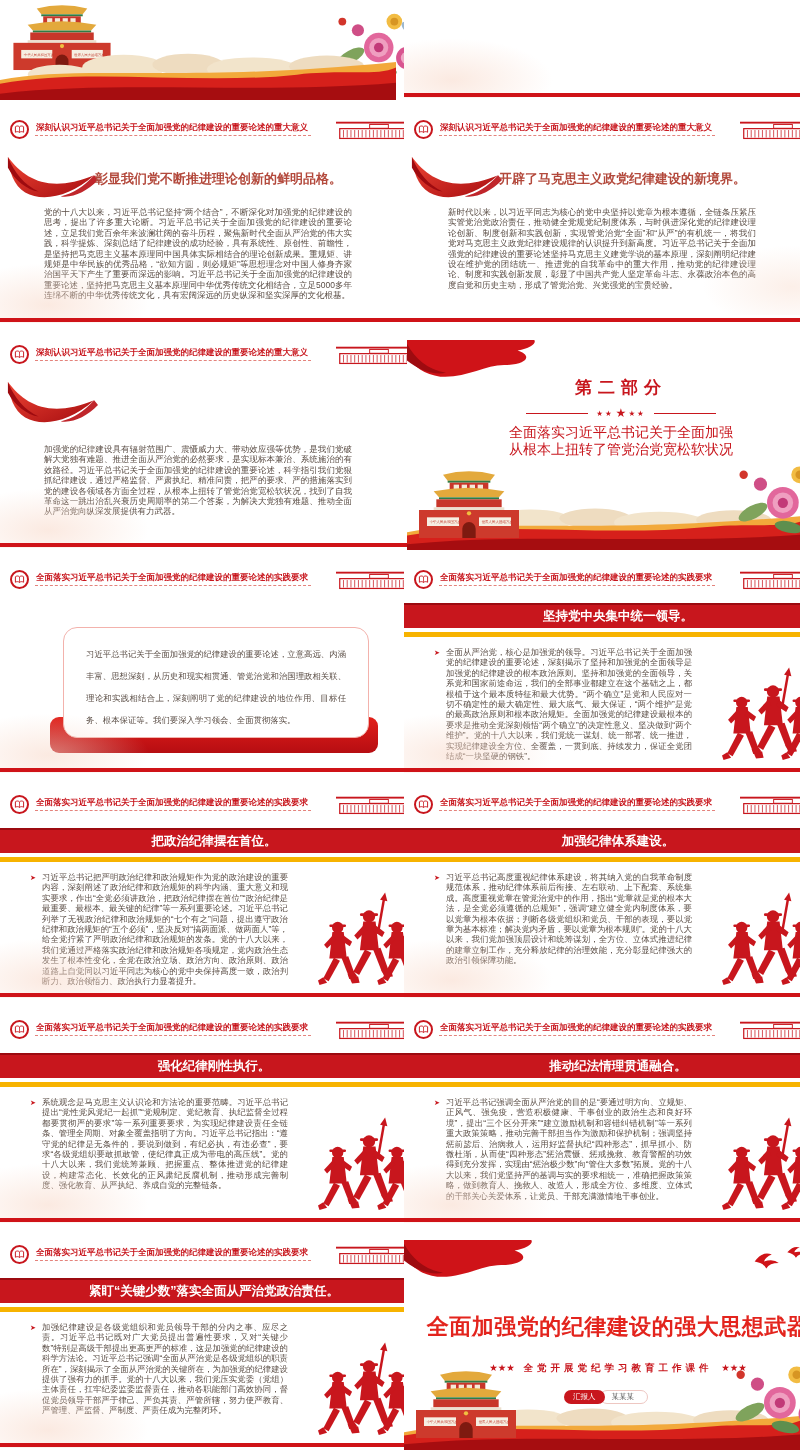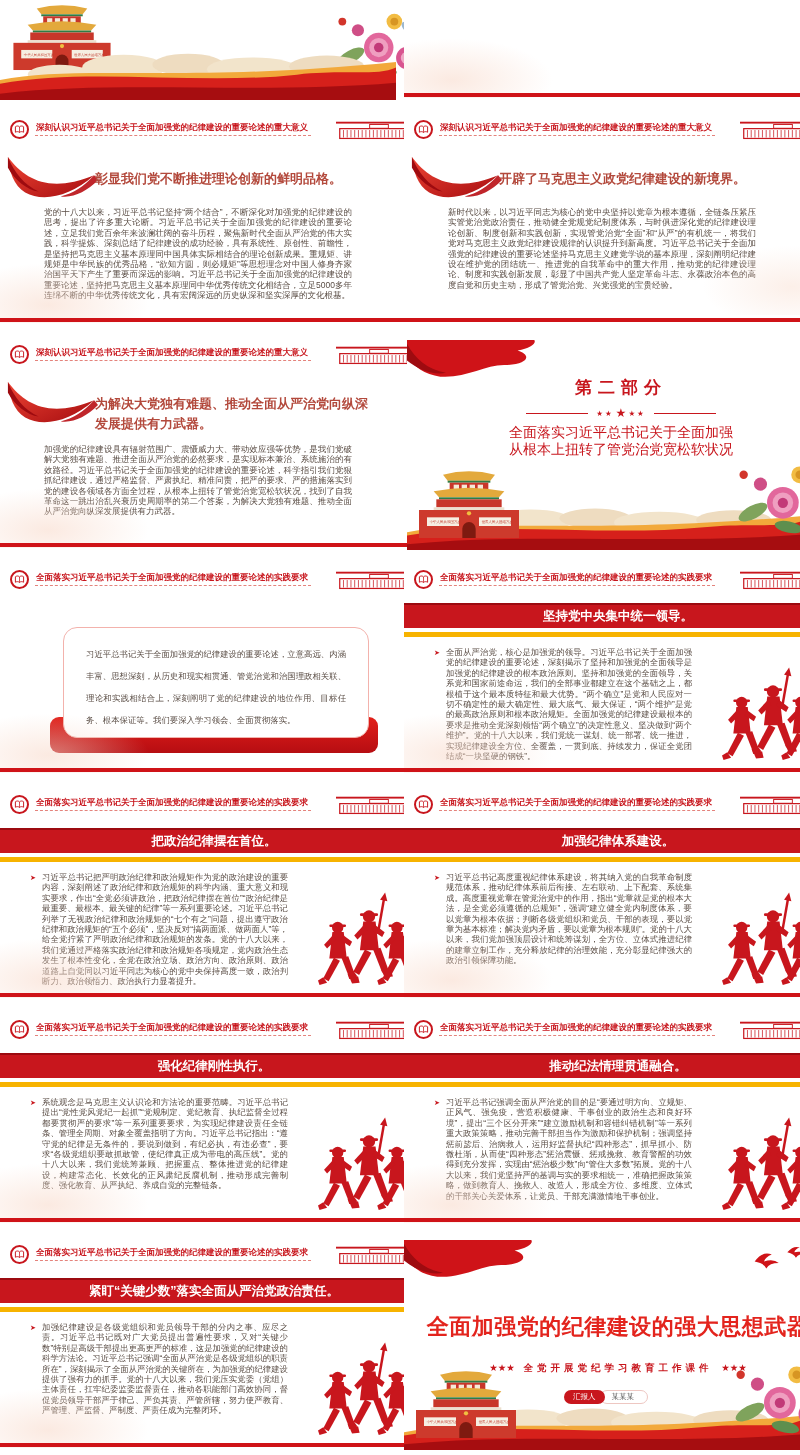--- a/index.html
+++ b/index.html
@@ -239,21 +239,20 @@
         </div>
       <div class="hd-title">深刻认识习近平总书记关于全面加强党的纪律建设的重要论述的重大意义</div>
       <div class="hd-dots"></div>
       <svg class="hd-bldg" viewBox="0 0 92 20">
           <use href="#g-bldg"></use>
         </svg>
     </div>
     <svg class="ribbon" viewBox="0 0 96 56">
         <use href="#g-ribbon"></use>
       </svg>
-    <div class="p1-title">为解决大党独有难题、推动全面从严治党向纵深发展提供有力武器。</div>
     <div class="p1-body two">加强党的纪律建设具有辐射范围广、震慑威力大、带动效应强等优势，是我们党破解大党独有难题、推进全面从严治党的必然要求，是实现标本兼治、系统施治的有效路径。习近平总书记关于全面加强党的纪律建设的重要论述，科学指引我们党狠抓纪律建设，通过严格监督、严肃执纪、精准问责，把严的要求、严的措施落实到党的建设各领域各方面全过程，从根本上扭转了管党治党宽松软状况，找到了自我革命这一跳出治乱兴衰历史周期率的第二个答案，为解决大党独有难题、推动全面从严治党向纵深发展提供有力武器。</div>
     <div class="blobL"></div>
     <div class="strip"></div>
   </div>
 
   <div class="sl" style="left:407px;top:340px">
     <svg class="flag" viewBox="0 0 150 62">
         <use href="#g-flag"></use>
       </svg>
     <div class="dv-part">第二部分</div>

